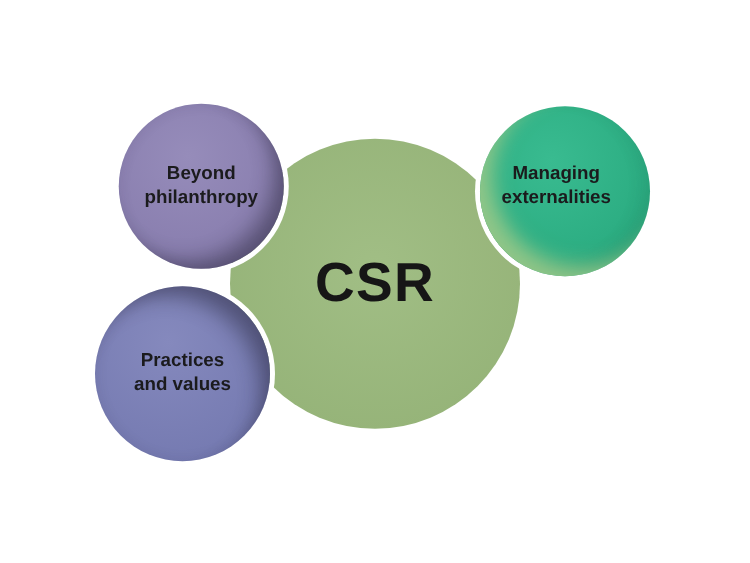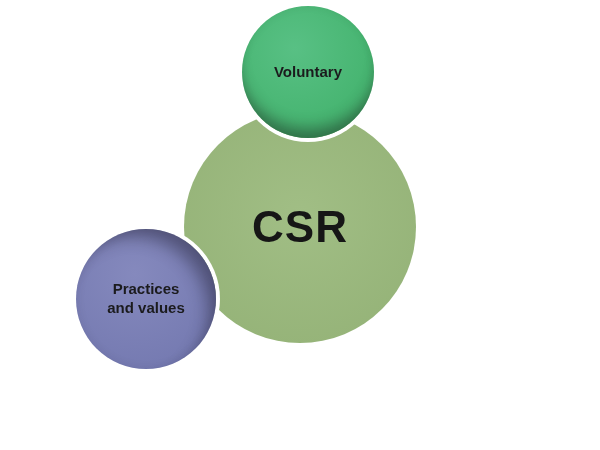--- a/index.html
+++ b/index.html
@@ -92,26 +92,31 @@
 </style>
 </head>
 <body>
 
 <div class="stage">
 
   <div class="circle c-center">
     <span class="csr-label">CSR</span>
   </div>
 
-  <div class="circle node n-voluntary">
-    <span class="lbl">Voluntary</span>
+
+  <div class="circle node n-managing">
+    <span class="lbl">Managing
+externalities</span>
   </div>
-
 
 
 
   <div class="circle node n-practices">
     <span class="lbl">Practices
 and values</span>
   </div>
 
+  <div class="circle node n-beyond">
+    <span class="lbl">Beyond
+philanthropy</span>
+  </div>
 
 </div>
 
 </body></html>

